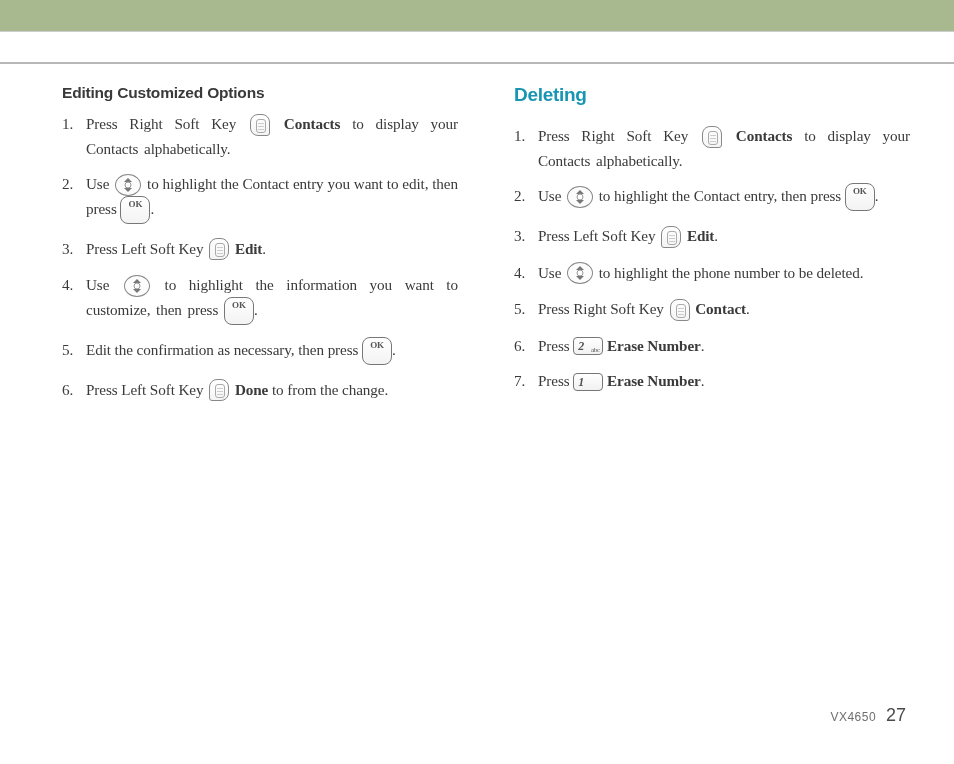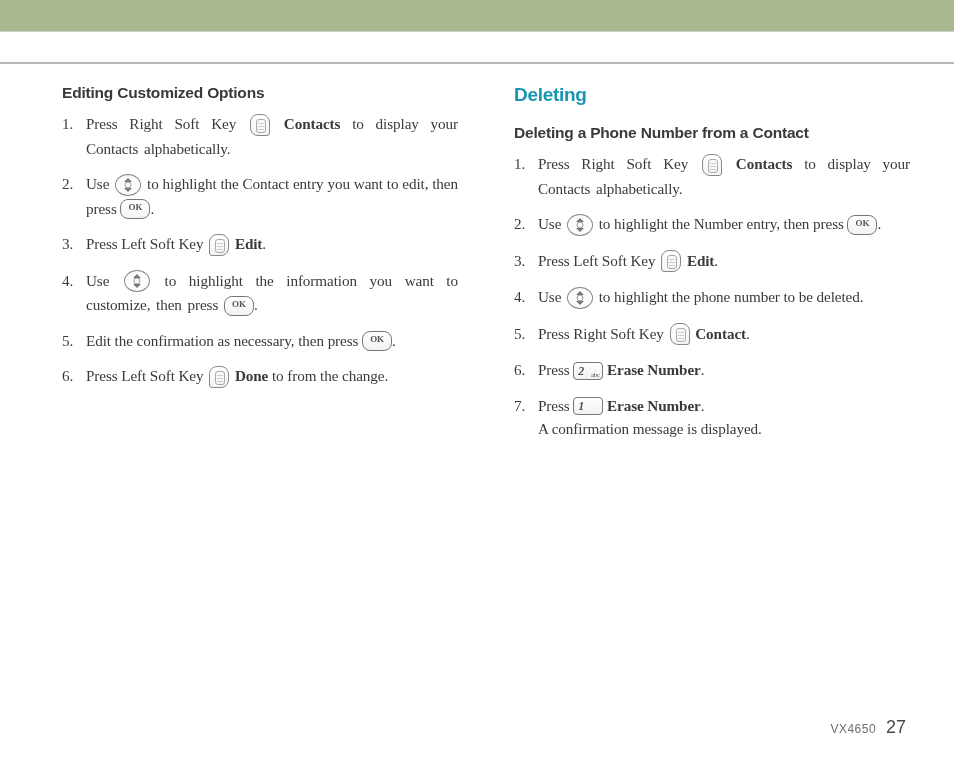--- a/index.html
+++ b/index.html
@@ -121,21 +121,21 @@
   .nav::before { top:3px; border-bottom:4px solid #777; }
   .nav::after { bottom:3px; border-top:4px solid #777; }
   .nav .c {
     position:absolute; left:50%; top:50%;
     width:7px;height:7px; border:1px solid #999; border-radius:50%;
     transform:translate(-50%,-50%);
   }
   
   .ok {
     display:inline-block;
-    min-width:30px; height:20px;
+    min-width:30px; height:28px;
     border:1.2px solid #777;
     border-radius: 8px;
     font-size:9px; font-weight:bold;
     line-height:14px; text-align:center;
     padding:0 4px;
     vertical-align:middle;
     background:linear-gradient(#fff,#f3f3f3);
     color:#555;
     position:relative; top:-1px;
   }
@@ -155,21 +155,21 @@
   .numkey .d {
     font-style:italic; font-weight:bold; font-size:12px;
     position:absolute; left:4px; top:0;
   }
   .numkey .s {
     font-size:7px; position:absolute; right:3px; top:4px; letter-spacing:-0.5px;
   }
   .footer {
     position:absolute;
     right:48px;
-    bottom:26px;
+    bottom:38px;
     font-size:12px;
     color:#6f6f6f;
     letter-spacing:0.5px;
   }
   .footer .pn {
     font-size:18px;
     color:#4a4a4a;
     margin-left:6px;
     letter-spacing:0;
   }
@@ -218,32 +218,31 @@
           <span>Press Left Soft Key </span>
           <span class="ic softkey left"></span>
           <span class="b">Done</span>
           <span> to from the change.</span>
         </li>
       </ol>
     </div>
 
     <div class="col">
       <div class="section-title">Deleting</div>
-      <div class="subhead">Deleting a Phone Number from a Contact</div>
       <ol>
         <li class="just-loose">
           <span>Press Right Soft Key </span>
           <span class="ic softkey"></span>
           <span class="b">Contacts</span>
           <span> to display your Contacts alphabetically.</span>
         </li>
         <li>
           <span>Use </span>
           <span class="ic nav"><span class="c"></span></span>
-          <span> to highlight the Number entry, then press </span>
+          <span> to highlight the Contact entry, then press </span>
           <span class="ok">OK</span><span>.</span>
         </li>
         <li>
           <span>Press Left Soft Key </span>
           <span class="ic softkey left"></span>
           <span class="b">Edit</span><span>.</span>
         </li>
         <li>
           <span>Use </span>
           <span class="ic nav"><span class="c"></span></span>
@@ -256,21 +255,20 @@
         </li>
         <li>
           <span>Press </span>
           <span class="numkey"><span class="d">2</span><span class="s">abc</span></span>
           <span class="b">Erase Number</span><span>.</span>
         </li>
         <li>
           <span>Press </span>
           <span class="numkey"><span class="d">1</span><span class="s"></span></span>
           <span class="b">Erase Number</span><span>.</span><br>
-          <span>A confirmation message is displayed.</span>
         </li>
       </ol>
     </div>
   </div>
 </div>
 
 <div class="footer">
   <span>VX4650</span>
   <span class="pn">27</span>
 </div>

